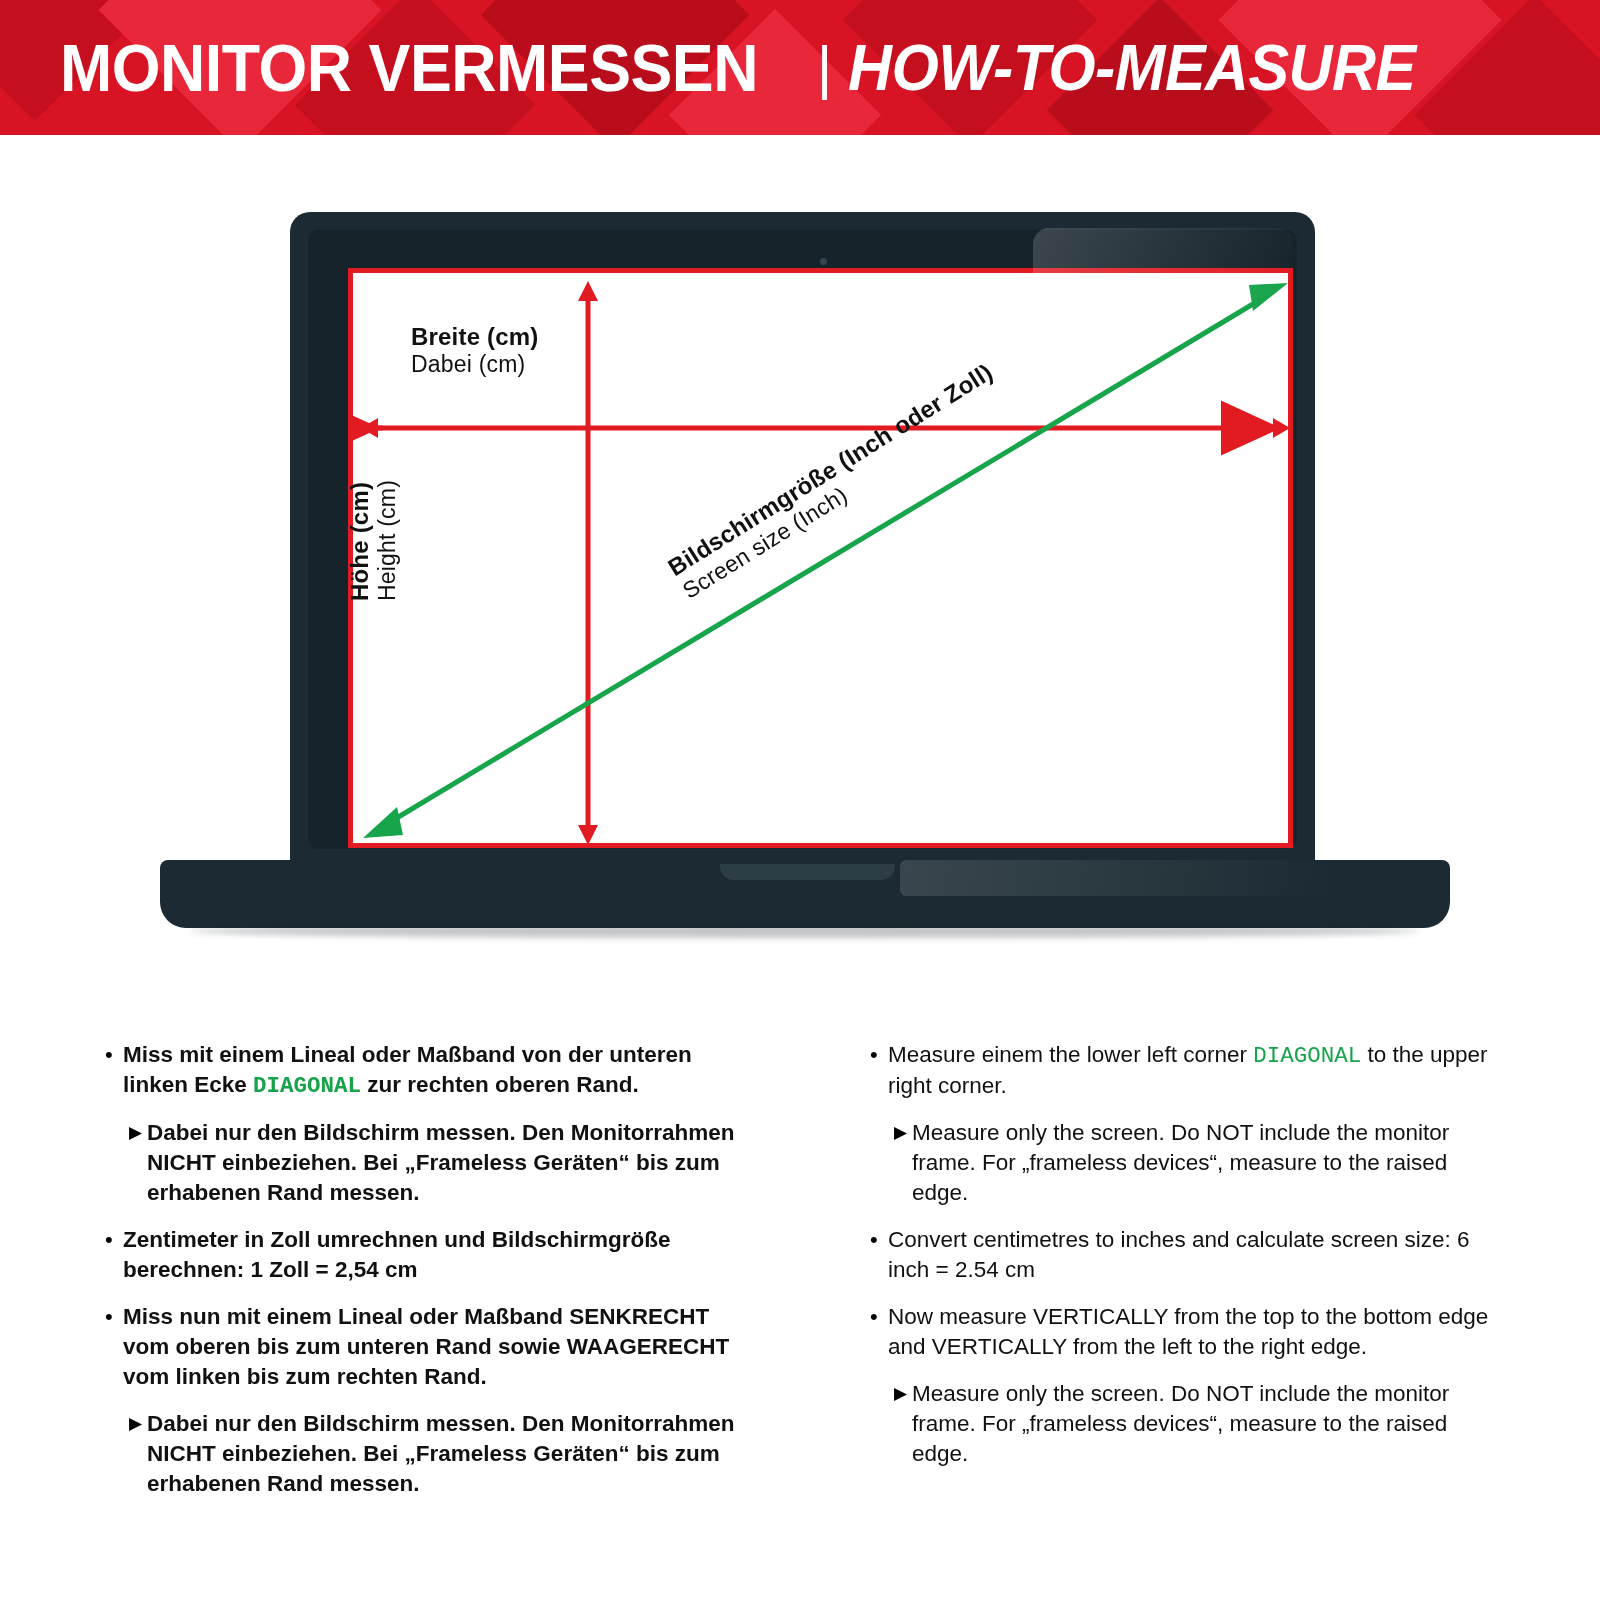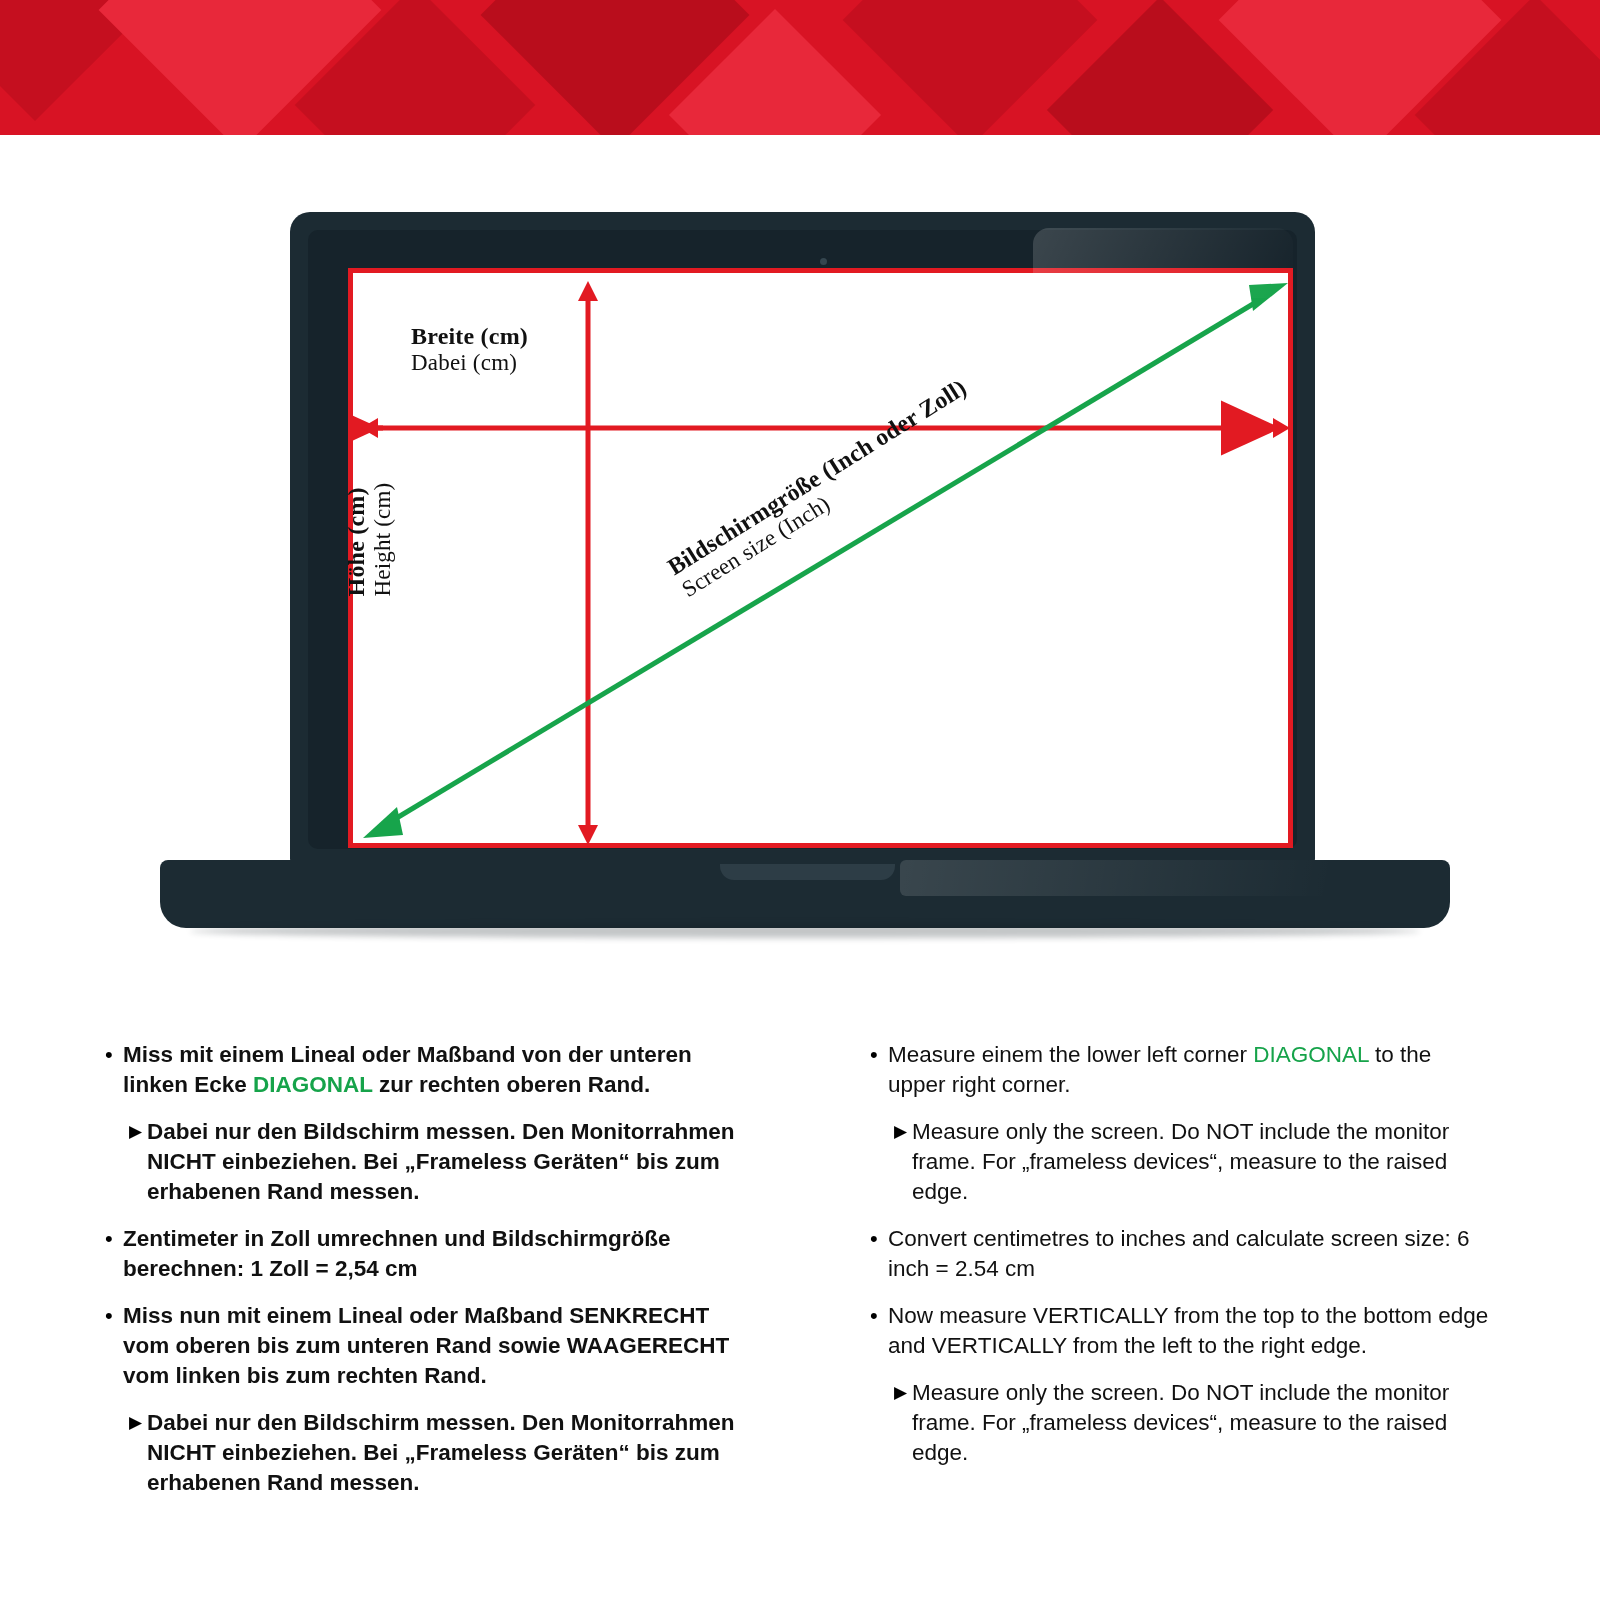--- a/index.html
+++ b/index.html
@@ -65,21 +65,20 @@
   }
   .lid-inner {
     position:absolute; left:18px; top:18px; right:18px; bottom:18px;
     background:#16232b;
     border-radius:10px;
   }
   .screen {
     position:absolute; left:40px; top:38px; width:945px; height:580px;
     background:#ffffff;
     border:5px solid #e21a22;
-    font-family:Liberation Serif, serif;
   }
   .lid-gloss {
     position:absolute; right:22px; top:16px; width:260px; height:70px;
     background:linear-gradient(115deg, rgba(255,255,255,0.16), rgba(255,255,255,0));
     border-radius:16px 16px 0 0;
     pointer-events:none;
   }
   .cam-dot {
     position:absolute; left:512px; top:28px; width:7px; height:7px;
     border-radius:50%; background:#35464f;
@@ -135,37 +134,42 @@
 
   .bullet { display:flex; margin-bottom:17px; }
   .bullet .dot { width:18px; flex:0 0 18px; font-size:22px; line-height:30px; }
   .bullet .tri { width:18px; flex:0 0 18px; font-size:17px; line-height:30px; }
   .bullet .txt { flex:1; font-size:22.5px; line-height:30px; color:#111; }
   .sub { margin-left:24px; }
 
   .col-de .bullet .txt { font-weight:bold; }
   .col-en .bullet .txt { font-weight:400; }
 
-  .green { color:#16a34a; font-weight:bold; }
+  .green { color:#16a34a; font-weight:bold;font-family:Liberation Mono, monospace; }
   .col-en .green { color:#16a34a; font-weight:400; }
 </style>
 </head>
 <body>
 
 <div class="header">
   <div class="facets">
     <span style="left:-40px;  top:-60px;  width:150px; height:150px;"></span>
     <span style="left:140px;  top:-90px;  width:200px; height:200px; background:#e8283a;"></span>
     <span style="left:330px;  top:20px;   width:170px; height:170px;"></span>
     <span style="left:520px;  top:-80px;  width:190px; height:190px; background:#b90d1c;"></span>
     <span style="left:700px;  top:40px;   width:150px; height:150px; background:#e8283a;"></span>
     <span style="left:880px;  top:-70px;  width:180px; height:180px;"></span>
     <span style="left:1080px; top:30px;   width:160px; height:160px; background:#b90d1c;"></span>
     <span style="left:1260px; top:-80px;  width:200px; height:200px; background:#e8283a;"></span>
     <span style="left:1450px; top:30px;   width:170px; height:170px;"></span>
+  </div>
+  <div class="header-title">
+    <span class="de">MONITOR VERMESSEN</span>
+    <span class="sep">|</span>
+    <span class="en">HOW-TO-MEASURE</span>
   </div>
 </div>
 
 <div class="laptop">
 
   <div class="laptop-lid">
     <div class="lid-inner">
       <div class="cam-dot"></div>
 
       <div class="screen">

